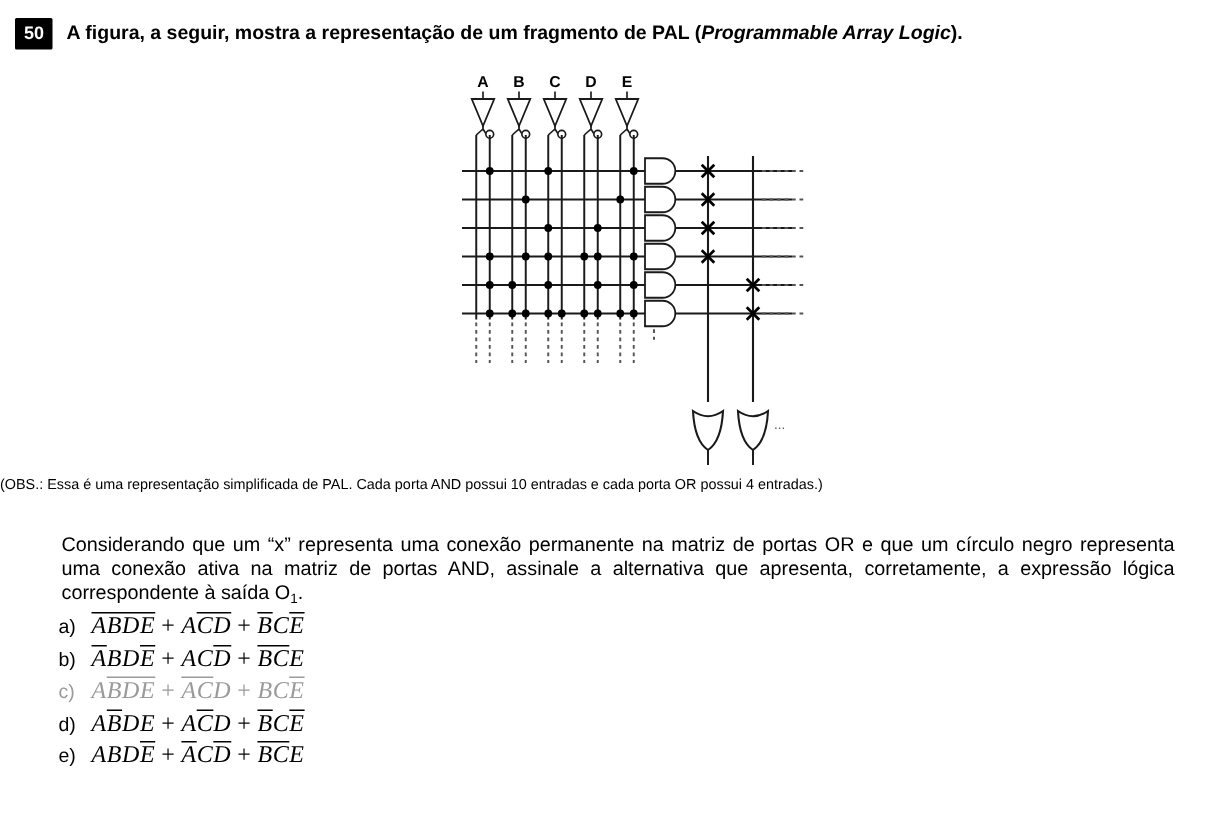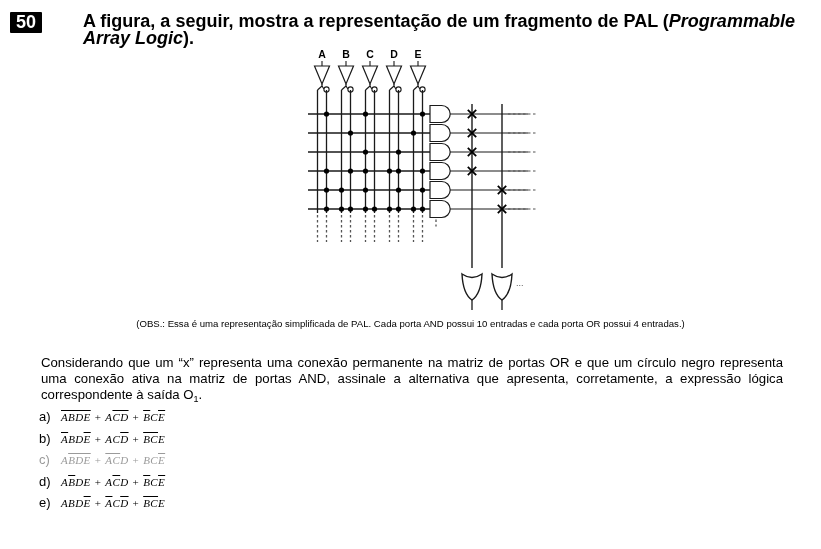--- a/index.html
+++ b/index.html
@@ -11,44 +11,42 @@
     overflow:hidden;
     position:relative;
   }
   
   .qhead{
     position:absolute; left:10px; top:12px; right:10px;
     display:flex; align-items:flex-start; gap:9px;
   }
   .qnum{
     background:#000; color:#fff;
-    font-weight:bold; font-size:18px;
+    font-weight:bold; font-size:12px;
     line-height:16px;
     padding:2px 6px 3px 6px;
     letter-spacing:0px;
     border-radius:1px;
   }
   .qtext{
-    font-size:18px; font-weight:bold; line-height:17px;
+    font-size:13px; font-weight:bold; line-height:17px;
     padding-top:1px;
-    margin-left:32px;
   }
   .qtext i{font-style:italic;}
 
   
   .figure{
     position:absolute; left:300px; top:46px;
     width:240px; height:265px;
   }
   .figure svg{display:block;}
 
   
   .obs{
     position:absolute; left:0; right:0; top:318px;
-    text-align:center;
     font-size:9.6px;
     line-height:12px;
   }
 
   
   .statement{
     position:absolute; left:41px; top:355px; width:742px;
     font-size:13.2px; font-weight:normal; line-height:16.2px;
     text-align:justify;
   }
@@ -64,21 +62,21 @@
     font-size:13.2px;
   }
   .alt .lbl{
     width:22px; flex:0 0 22px;
     font-family:"Liberation Sans", sans-serif;
     font-size:13px;
   }
   .alt .expr{
     font-family:"Liberation Serif", serif;
     font-style:italic;
-    font-size:11px;
+    font-size:16px;
     letter-spacing:0.4px;
     white-space:nowrap;
   }
   .alt .expr .op{
     font-style:normal;
     padding:0 4px;
   }
   .alt .expr .ovl{
     text-decoration:overline;
     text-decoration-thickness:1px;

